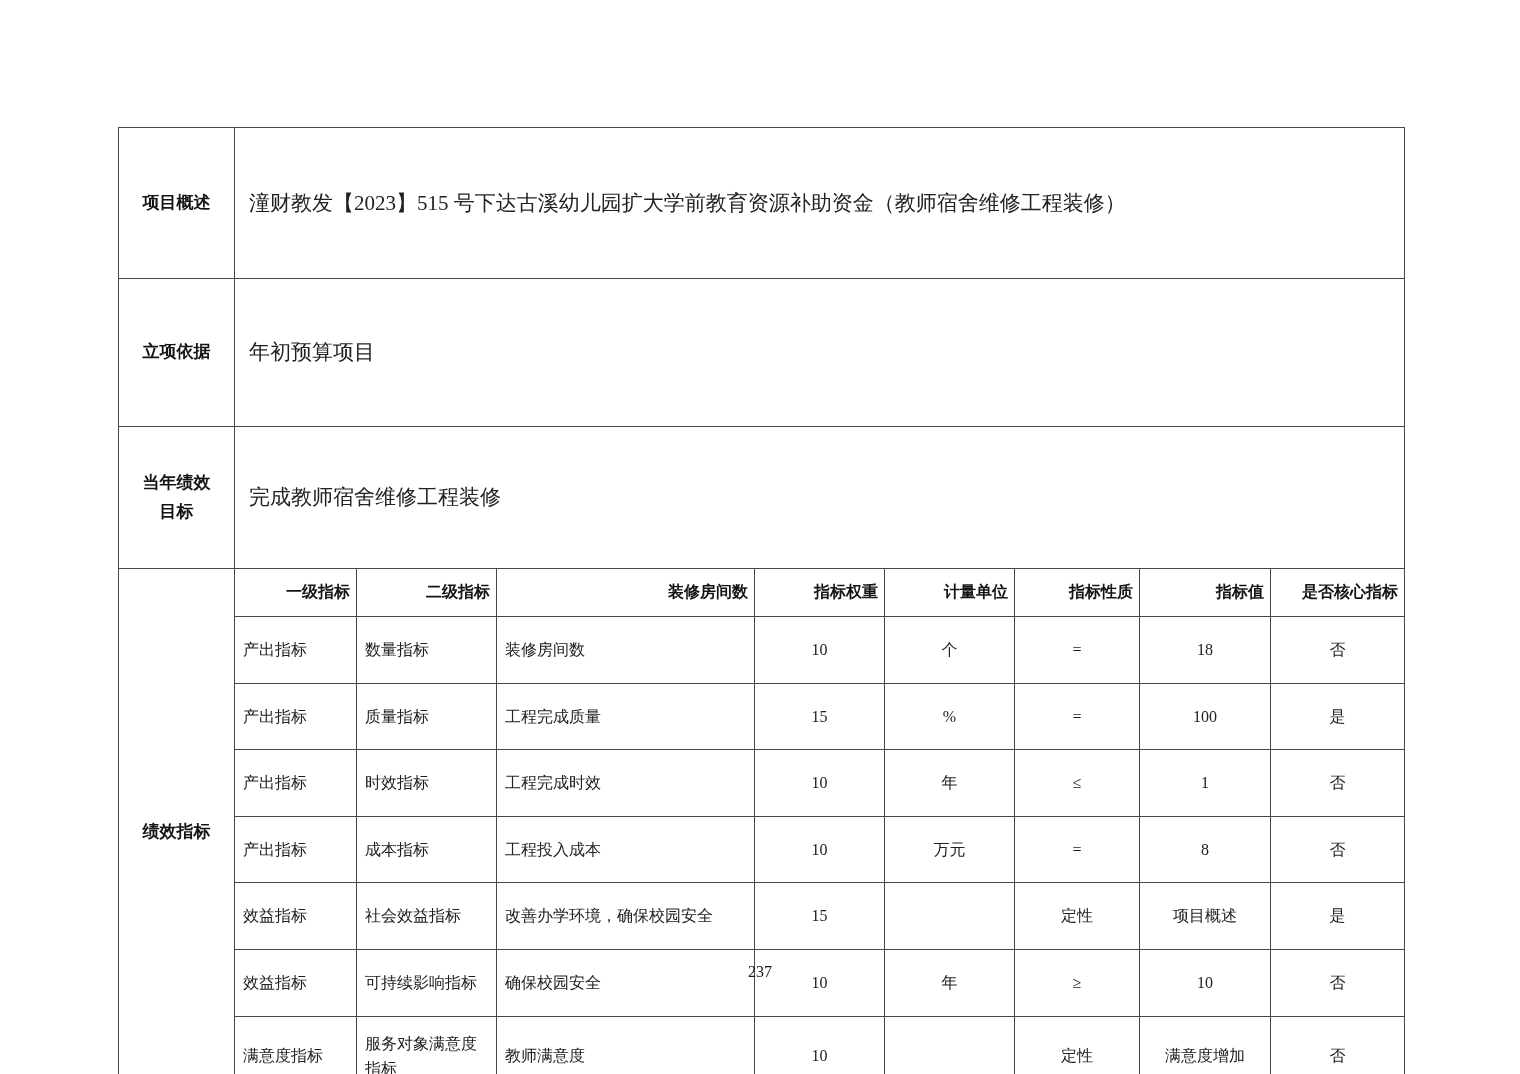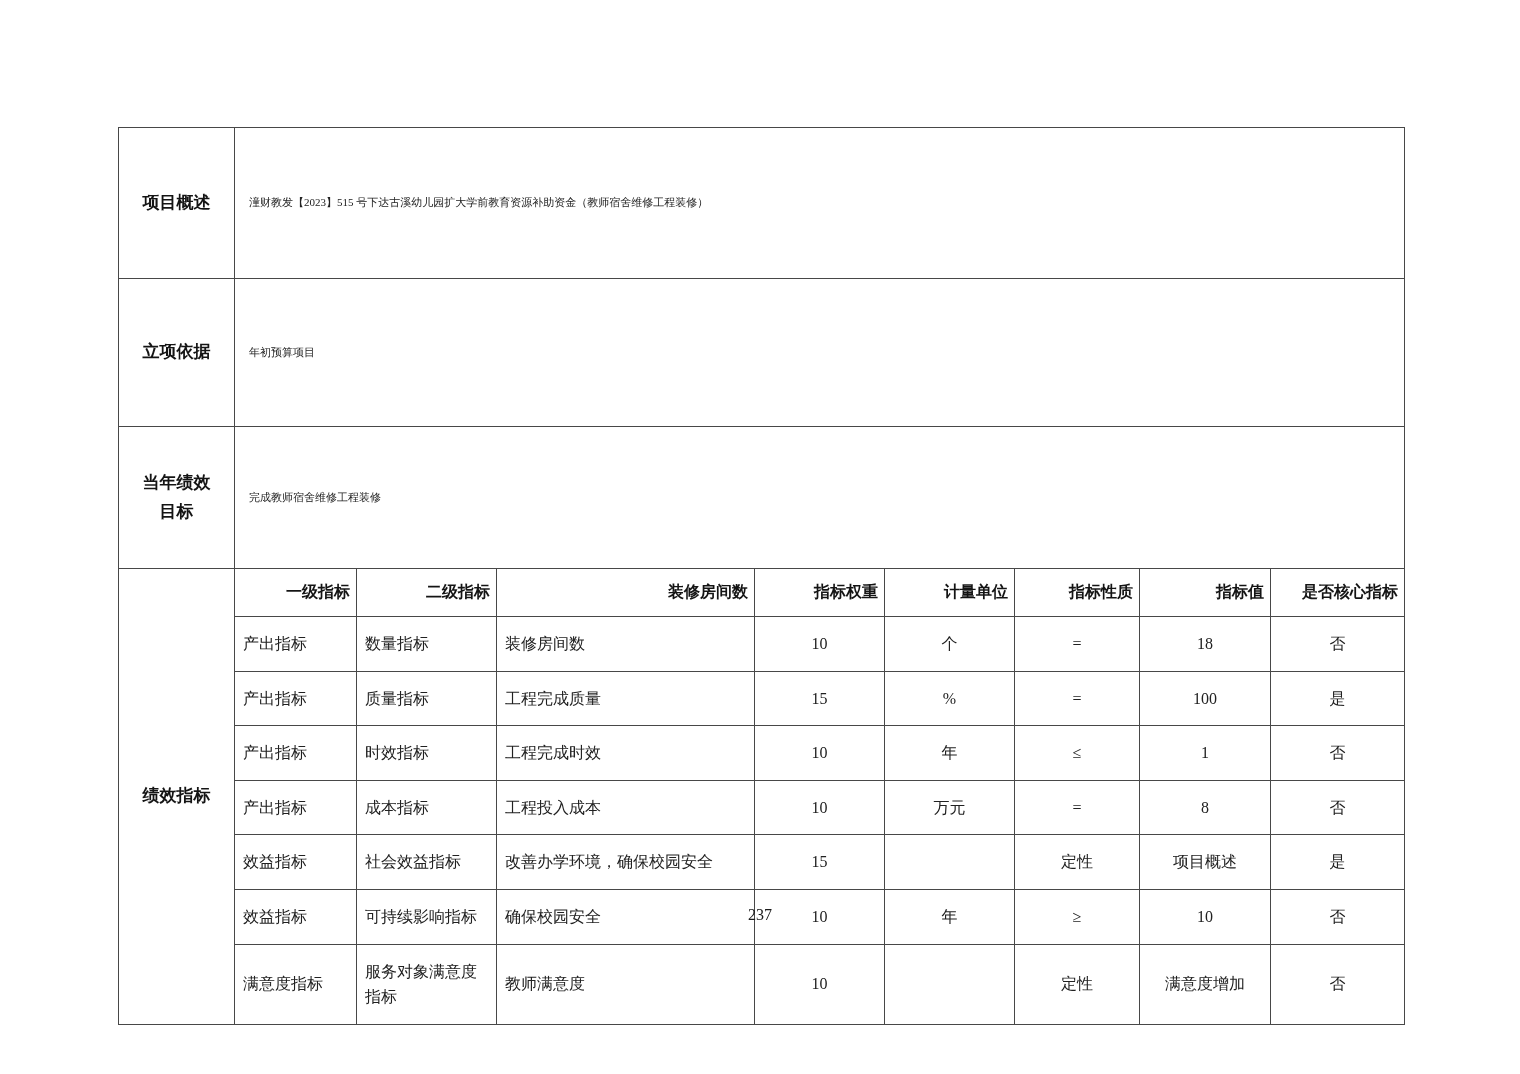--- a/index.html
+++ b/index.html
@@ -34,21 +34,21 @@
     font-family: "Liberation Sans", "DejaVu Sans", sans-serif;
     font-weight: 700;
     font-size: 17px;
     text-align: center;
     vertical-align: middle;
     padding: 0 22px;
     line-height: 1.7;
     color: #141414;
   }
   .info-content {
-    font-size: 11px;
+    font-size: 21px;
     text-align: left;
     vertical-align: middle;
     padding: 0 14px;
     line-height: 1.55;
   }
   th.ind-header {
     font-family: "Liberation Sans", "DejaVu Sans", sans-serif;
     font-weight: 700;
     font-size: 16px;
     text-align: right;
@@ -60,27 +60,27 @@
     font-size: 16px;
     text-align: left;
     vertical-align: middle;
     padding: 14px 8px;
     line-height: 1.6;
   }
   td.ind-val {
     font-size: 16px;
     text-align: center;
     vertical-align: middle;
-    padding: 2px 6px;
+    padding: 20px 6px;
     line-height: 1.6;
   }
   .page-number {
     position: absolute;
     left: 0;
-    top: 906px;
+    top: 963px;
     width: 100%;
     text-align: center;
     font-size: 16px;
     color: #1a1a1a;
   }
 </style>
 </head>
 <body>
 
 <div class="sheet">

